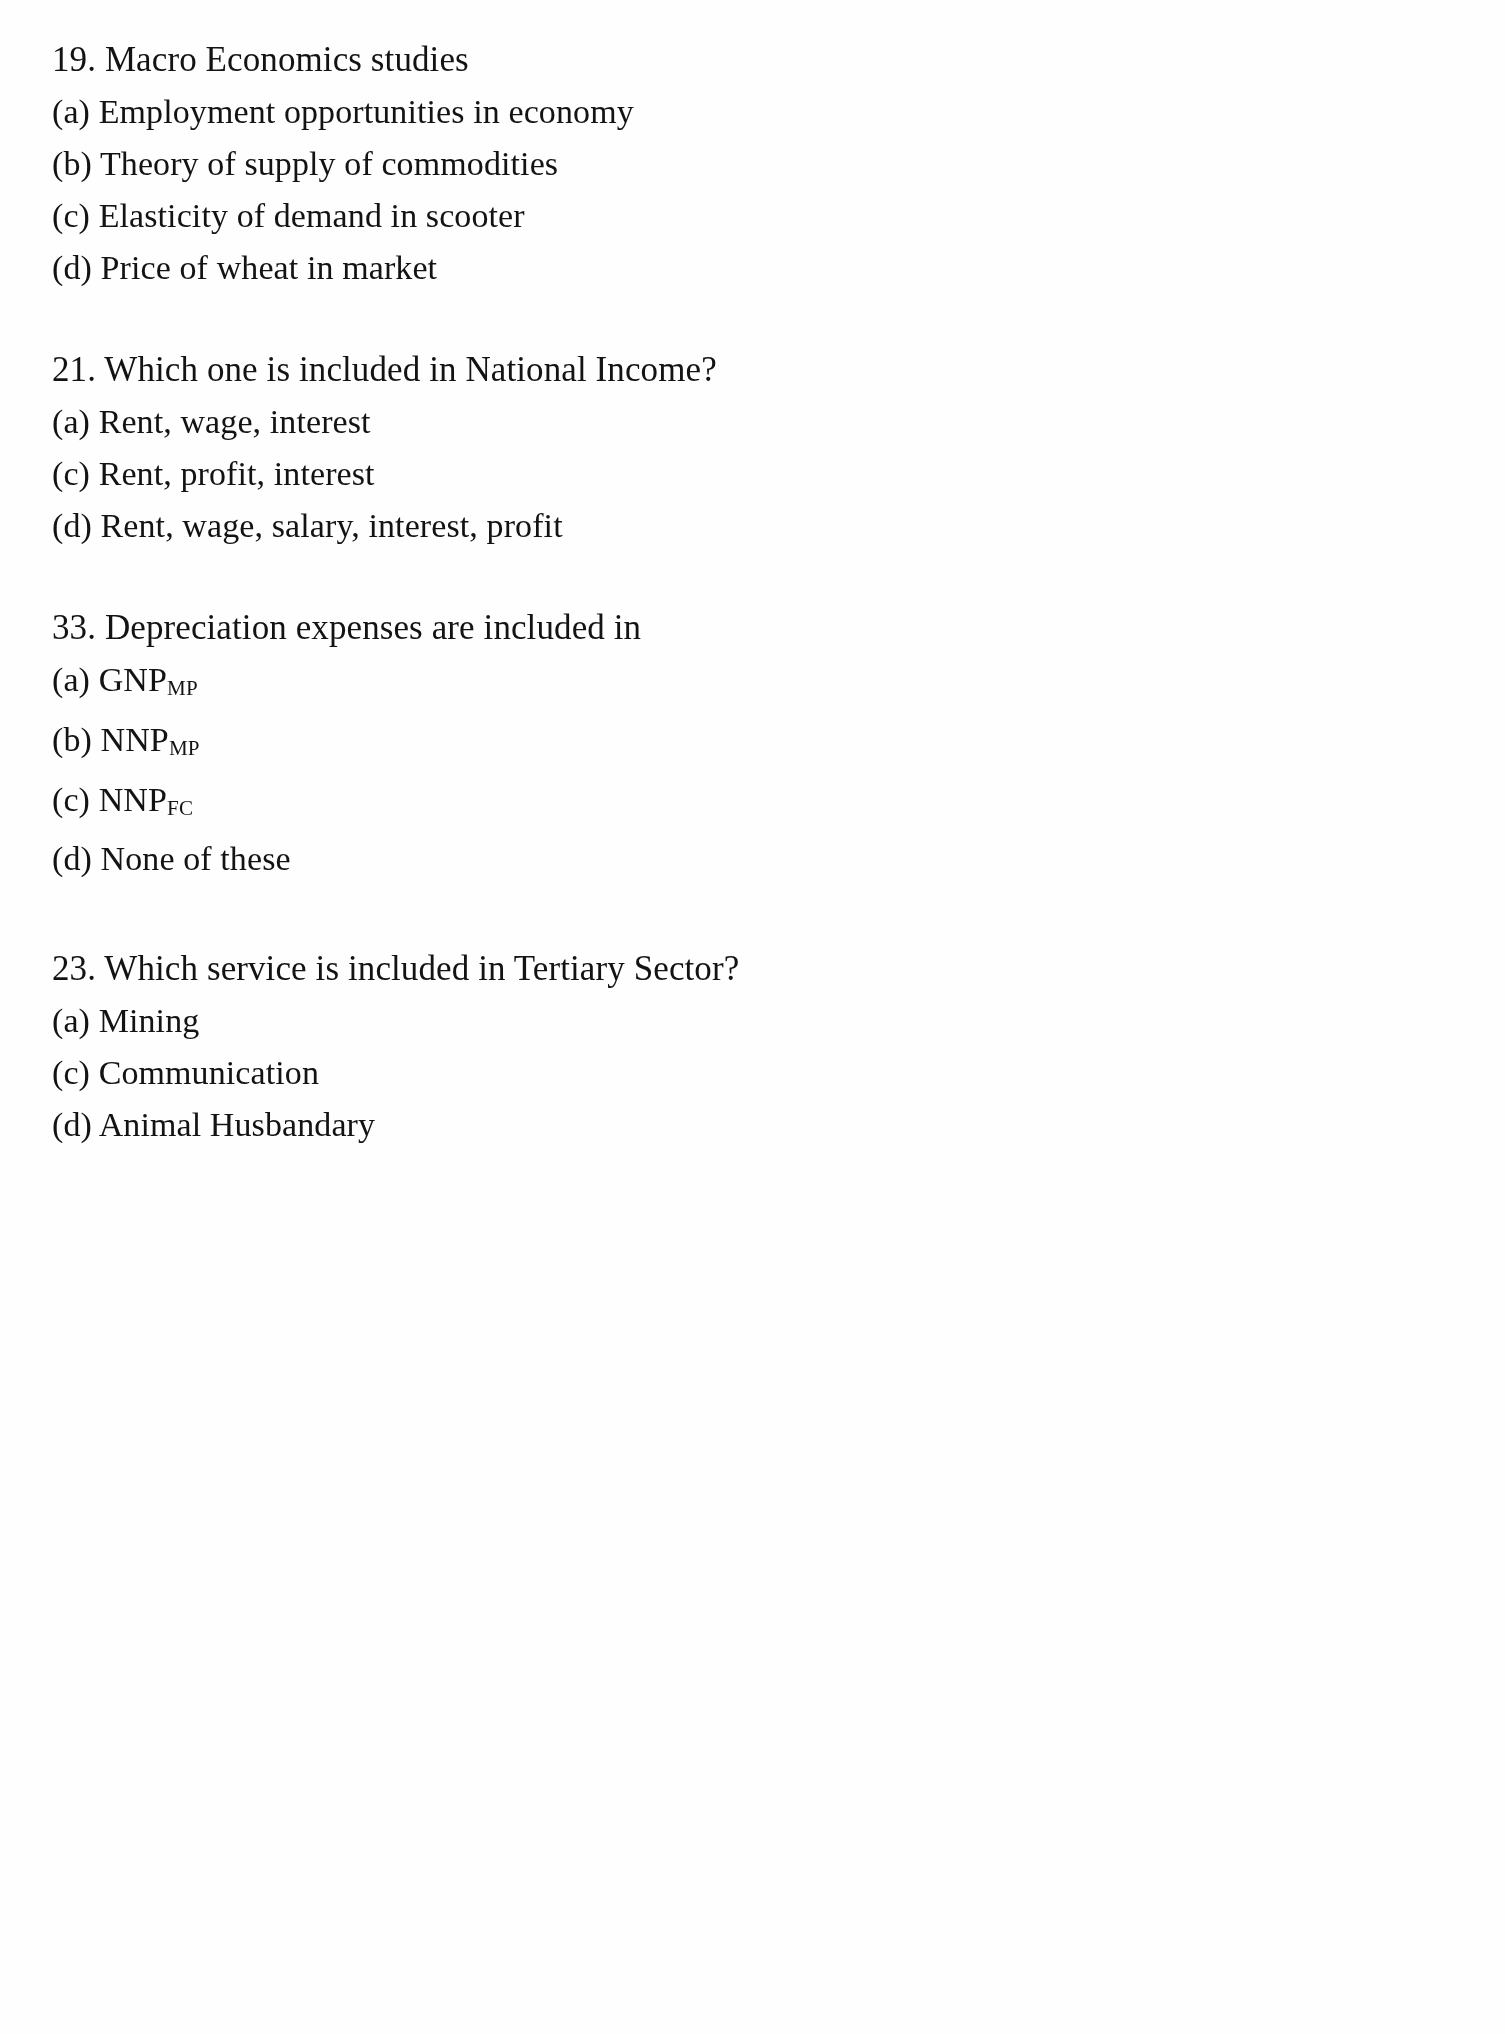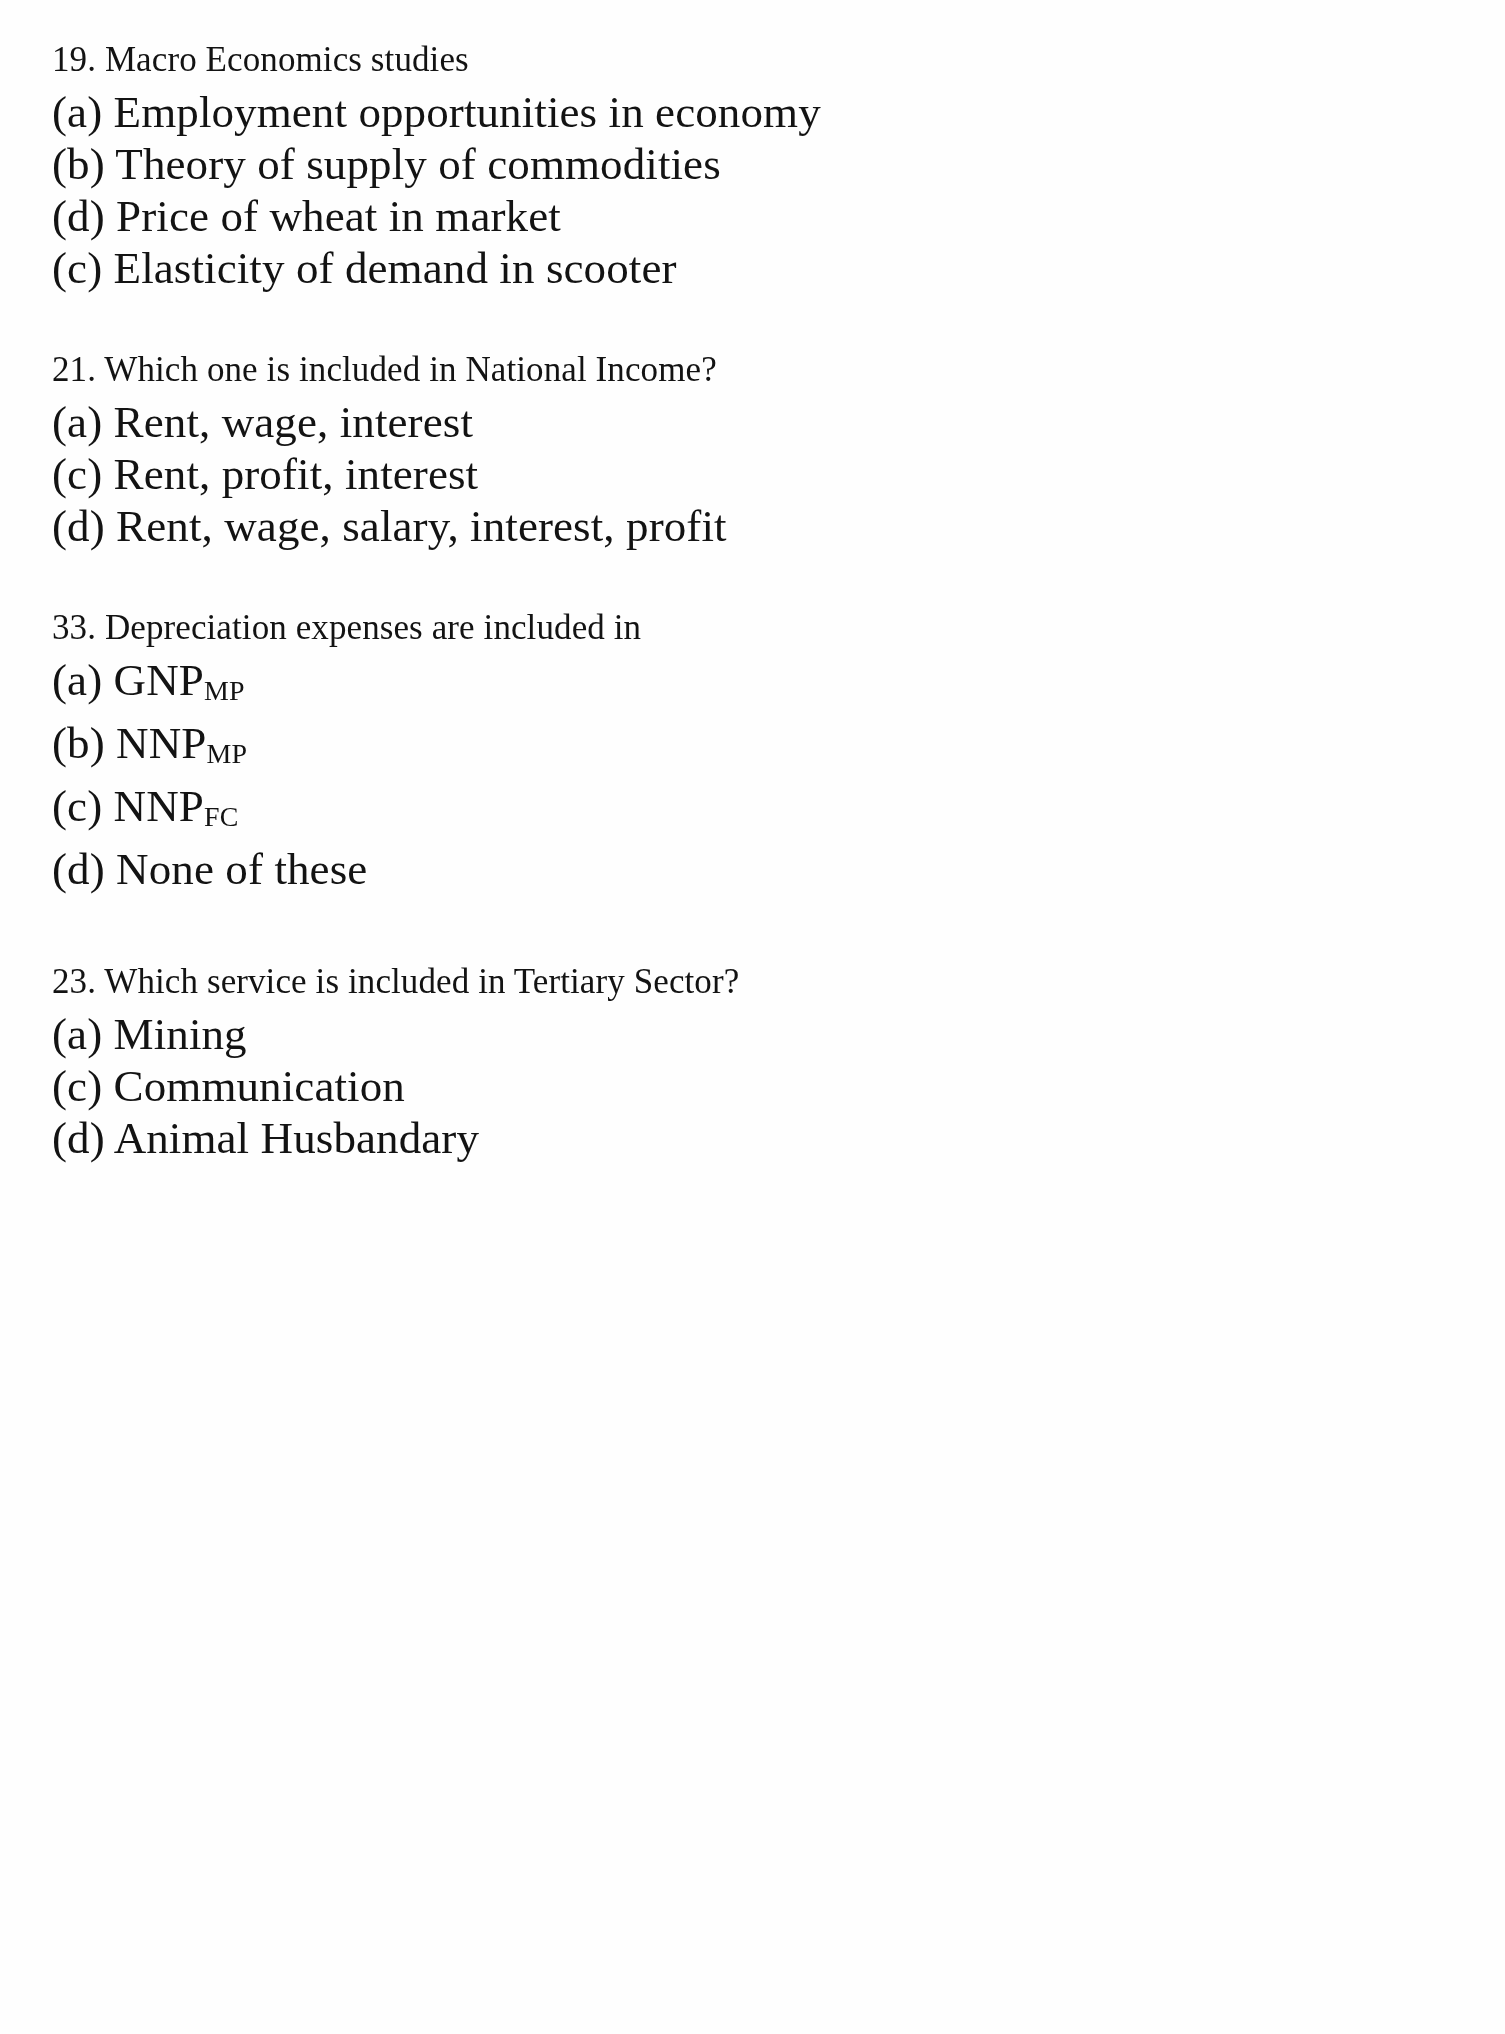--- a/index.html
+++ b/index.html
@@ -40,42 +40,42 @@
     color: #131313;
     white-space: pre;
     font-weight: 400;
   }
   .qtext {
     font-size: 35px;
     line-height: 52px;
     color: #131313;
   }
   .opt {
-    font-size: 45px;
+    font-size: 34px;
     line-height: 52px;
     color: #131313;
   }
   sub {
     font-size: 0.62em;
     vertical-align: -0.18em;
     letter-spacing: 0.2px;
   }
 </style>
 </head>
 <body>
 
 <div class="page">
   <div class="content">
 
     <div class="qblock">
       <div class="line qtext">19. Macro Economics studies</div>
       <div class="line opt">(a) Employment opportunities in economy</div>
       <div class="line opt">(b) Theory of supply of commodities</div>
+      <div class="line opt">(c) Elasticity of demand in scooter</div>
       <div class="line opt">(d) Price of wheat in market</div>
-      <div class="line opt">(c) Elasticity of demand in scooter</div>
     </div>
 
 
     <div class="qblock">
       <div class="line qtext">21. Which one is included in National Income?</div>
       <div class="line opt">(a) Rent, wage, interest</div>
       <div class="line opt">(c) Rent, profit, interest</div>
       <div class="line opt">(d) Rent, wage, salary, interest, profit</div>
     </div>
 

